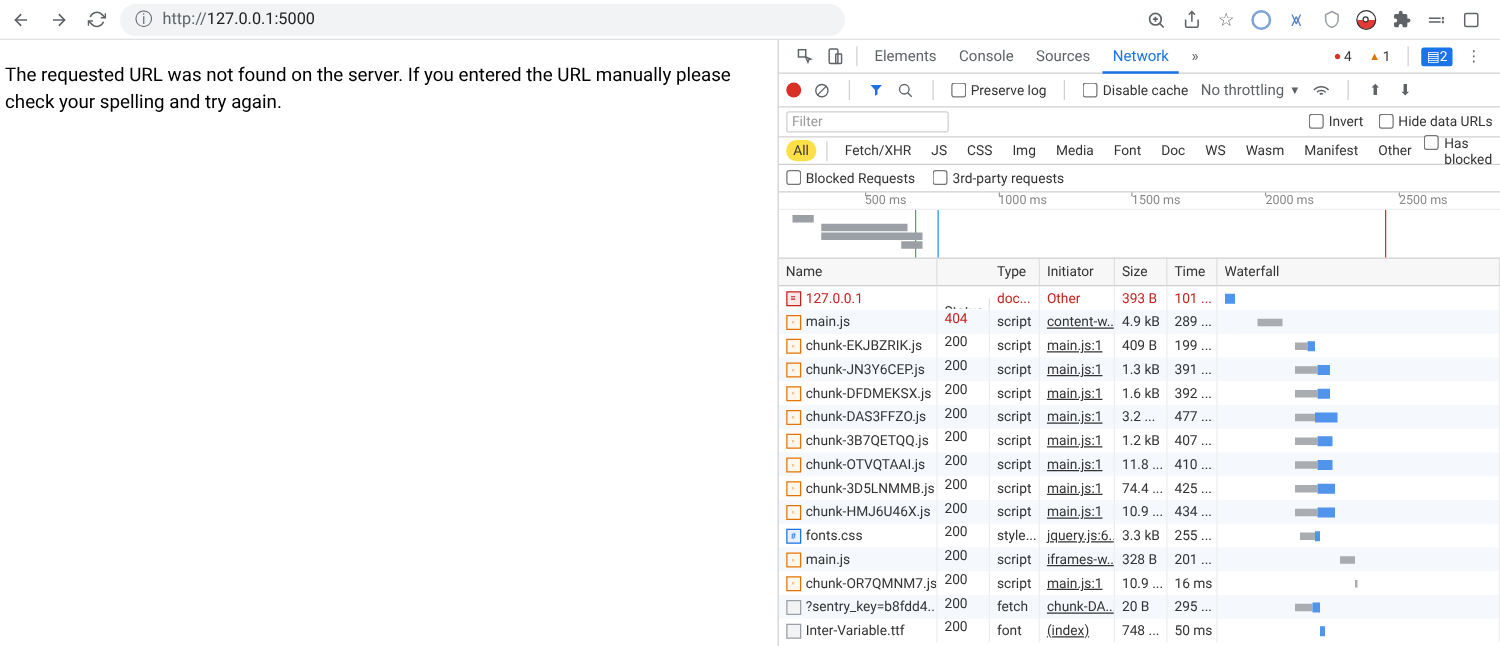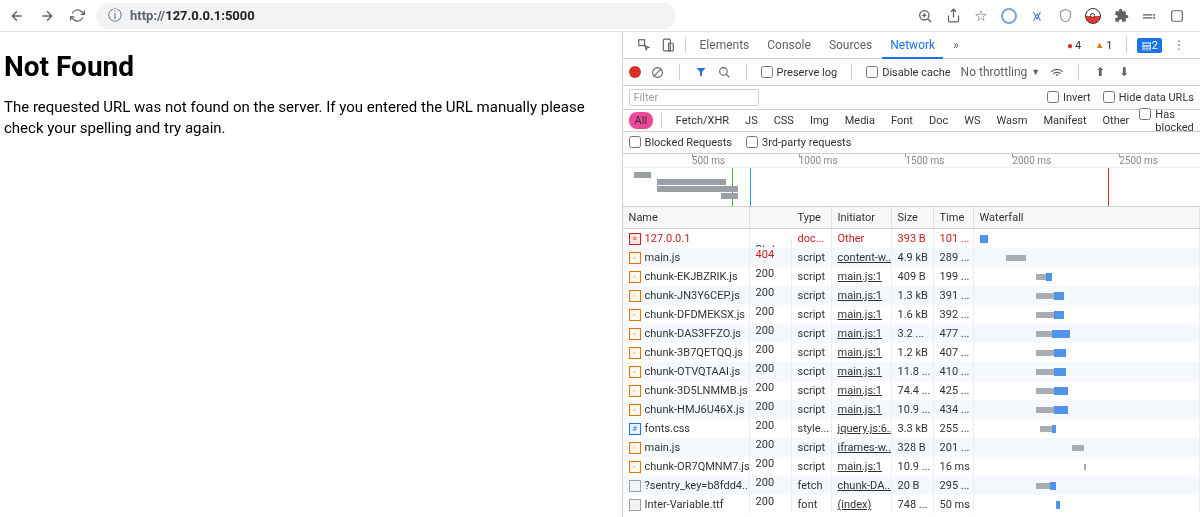--- a/index.html
+++ b/index.html
@@ -1,21 +1,21 @@
 <!DOCTYPE html>
 <html><head>
   <meta charset="utf-8">
   <style>
     * { margin: 0; padding: 0; box-sizing: border-box; font-family: -apple-system, BlinkMacSystemFont, "Segoe UI", Roboto, Arial, sans-serif; }
     body { width: 1200px; height: 517px; overflow: hidden; background: #fff; }
     .browser-toolbar { height: 32px; display: flex; align-items: center; padding: 0 6px; gap: 8px; border-bottom: 1px solid #e0e0e0; }
     .nav-btn { width: 22px; height: 22px; display: flex; align-items: center; justify-content: center; cursor: pointer; color: #5f6368; border-radius: 50%; }
     .url-bar { flex: 1; display: flex; align-items: center; gap: 8px; background: #f1f3f4; border-radius: 14px; padding: 4px 12px; height: 26px; max-width: 580px; }
     .info-icon { color: #5f6368; font-size: 14px; }
-    .url-text { font-size: 13px; color: #202124; font-weight: bold; }
+    .url-text { font-size: 13px; color: #202124; }
     .url-text .proto { color: #5f6368; }
     .toolbar-right { display: flex; align-items: center; gap: 10px; margin-left: auto; padding-right: 8px; }
     .ext-icon { width: 18px; height: 18px; display: flex; align-items: center; justify-content: center; color: #5f6368; font-size: 15px; }
     .circ { width: 16px; height: 16px; border-radius: 50%; }
     .main { display: flex; height: calc(100% - 32px); }
     .page { width: 717px; padding: 18px 4px 4px 4px; font-family: "Times New Roman", serif; }
     .page h1 { font-size: 28px; font-weight: bold; margin-bottom: 14px; }
     .page p { font-size: 15px; line-height: 1.4; }
     .devtools { flex: 1; border-left: 1px solid #d0d0d0; display: flex; flex-direction: column; background: #fff; font-size: 12px; color: #333; }
     .dt-tabs { height: 27px; display: flex; align-items: center; border-bottom: 1px solid #d0d0d0; padding: 0 10px; gap: 2px; }
@@ -31,21 +31,21 @@
     .dt-subbar { height: 27px; display: flex; align-items: center; border-bottom: 1px solid #d0d0d0; padding: 0 6px; gap: 10px; font-size: 12px; color: #5f6368; }
     .rec { width: 12px; height: 12px; background: #d93025; border-radius: 50%; }
     .sb-icon { width: 14px; display:flex; align-items:center; justify-content:center; }
     .chk { display: flex; gap: 4px; font-size: 11px; color: #333; }
     .chk input { width: 12px; height: 12px; }
     .throttle { display:flex; align-items:center; gap:4px; }
     .dt-filterbar { height: 24px; display: flex; align-items: center; border-bottom: 1px solid #d0d0d0; padding: 0 6px; gap: 12px; }
     .filter-input { flex: 0 0 130px; border: 1px solid #d0d0d0; font-size: 11px; padding: 1px 4px; color: #999; border-radius: 2px; }
     .dt-types { height: 22px; display: flex; align-items: center; border-bottom: 1px solid #d0d0d0; padding: 0 6px; gap: 4px; font-size: 11px; color: #333; }
     .type-chip { padding: 2px 6px; border-radius: 8px; cursor: pointer; }
-    .type-chip.active { background: #ec4899; }
+    .type-chip.active { background: #fde047; }
     .dt-types2 { height: 22px; display: flex; align-items: center; border-bottom: 1px solid #d0d0d0; padding: 0 6px; gap: 14px; font-size: 11px; }
     .timeline { height: 53px; border-bottom: 1px solid #d0d0d0; position: relative; }
     .tl-ticks { height: 14px; border-bottom: 1px solid #eee; position: relative; font-size: 10px; color: #888; }
     .tl-tick { position: absolute; top: 1px; }
     .tl-tick::before { content:''; position:absolute; left:0; top:-1px; width:1px; height:3px; background:#999;}
     .tl-body { position: relative; height: 38px; }
     .tl-mark { position:absolute; top:0; bottom:0; width:1px; }
     .tl-seg { position:absolute; height:6px; background:#9aa0a6; }
     .net-head { display: flex; height: 22px; border-bottom: 1px solid #d0d0d0; font-size: 11px; color: #333; background: #f7f7f7; }
     .net-head > div { border-right: 1px solid #e0e0e0; padding: 4px 6px; overflow: hidden; white-space: nowrap; }
@@ -130,21 +130,20 @@
     <div class="ext-icon">
         <svg width="14" height="14" viewBox="0 0 24 24" fill="none" stroke="currentColor" stroke-width="2">
           <rect x="3" y="3" width="18" height="18" rx="2"></rect>
         </svg>
       </div>
   </div>
 </div>
 
 <div class="main">
   <div class="page">
-    <h1>Not Found</h1>
     <p>The requested URL was not found on the server. If you entered the URL manually please check your spelling and try again.</p>
   </div>
 
   <div class="devtools">
     <div class="dt-tabs">
       <div class="dt-tab-icon">
           <svg width="14" height="14" viewBox="0 0 24 24" fill="none" stroke="currentColor" stroke-width="2">
             <rect x="3" y="3" width="10" height="10"></rect>
             <path d="M13 13l7 3-3 1-1 3-3-7z"></path>
           </svg>

